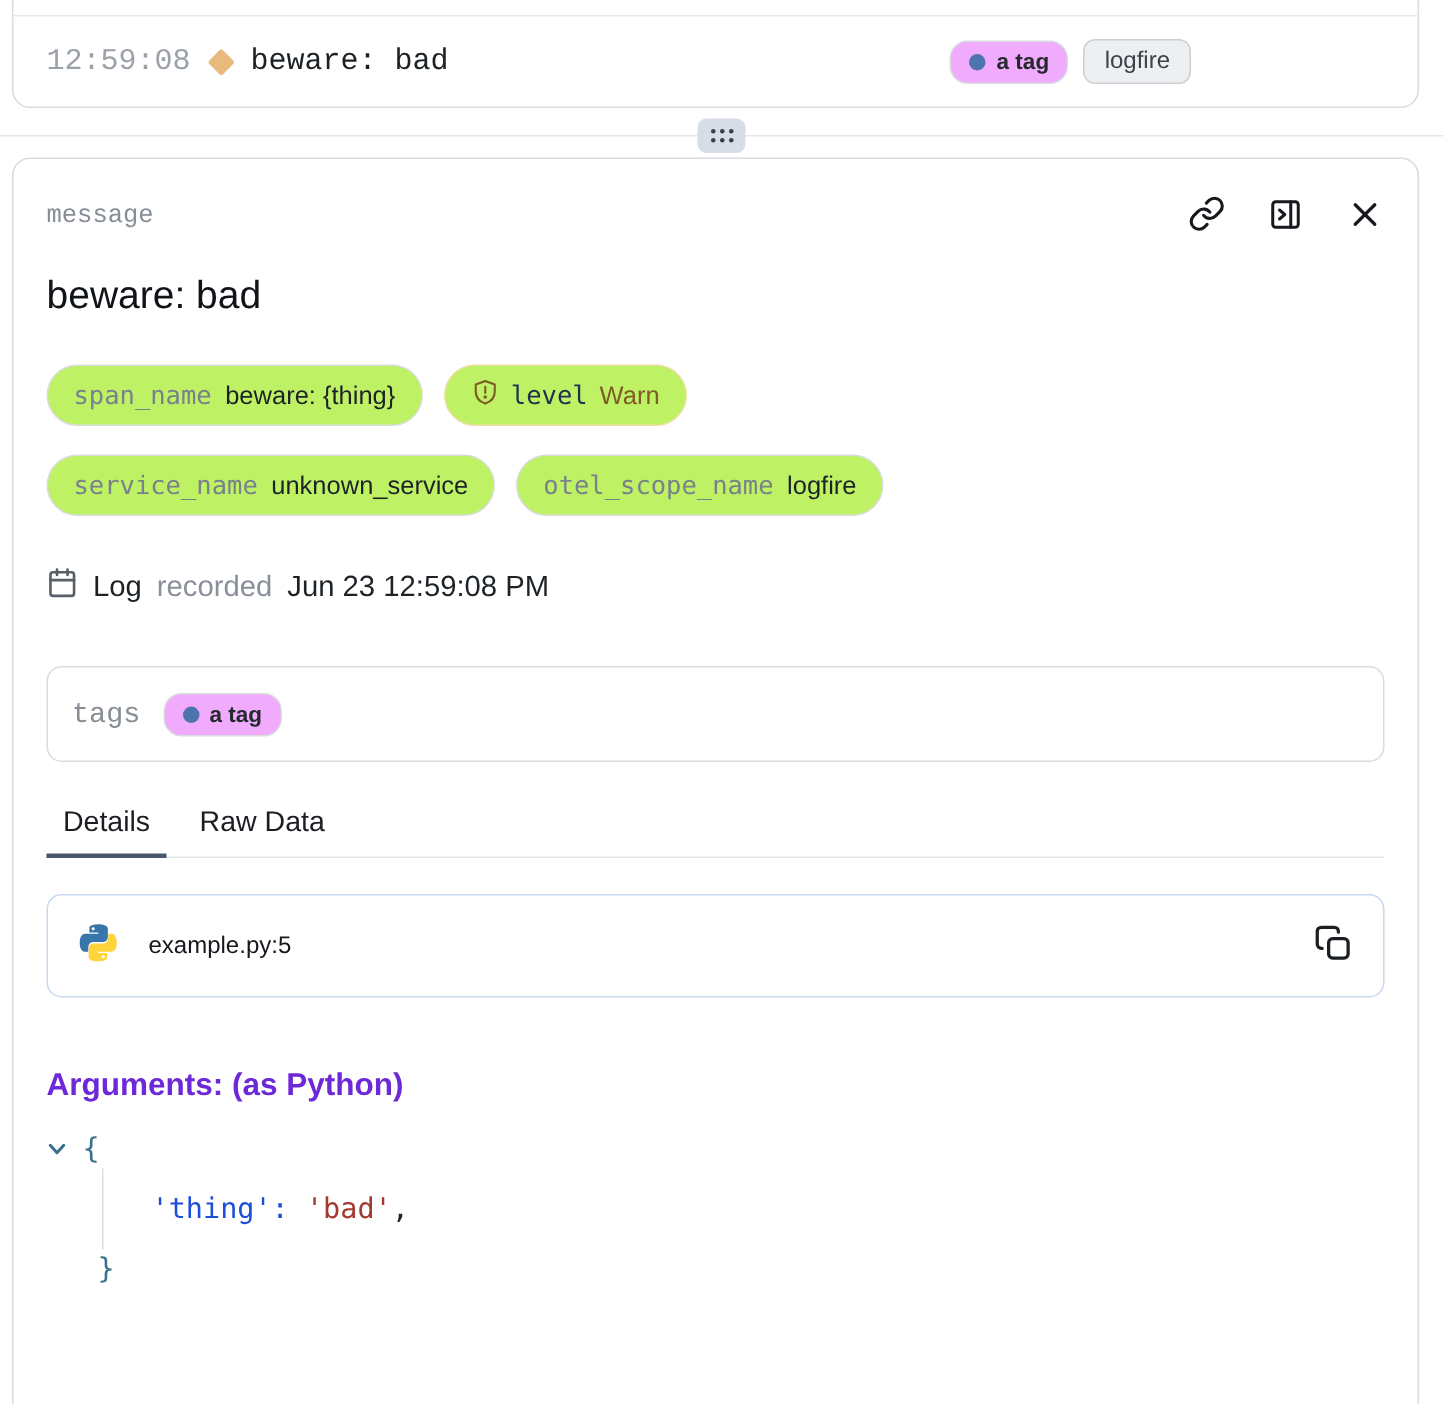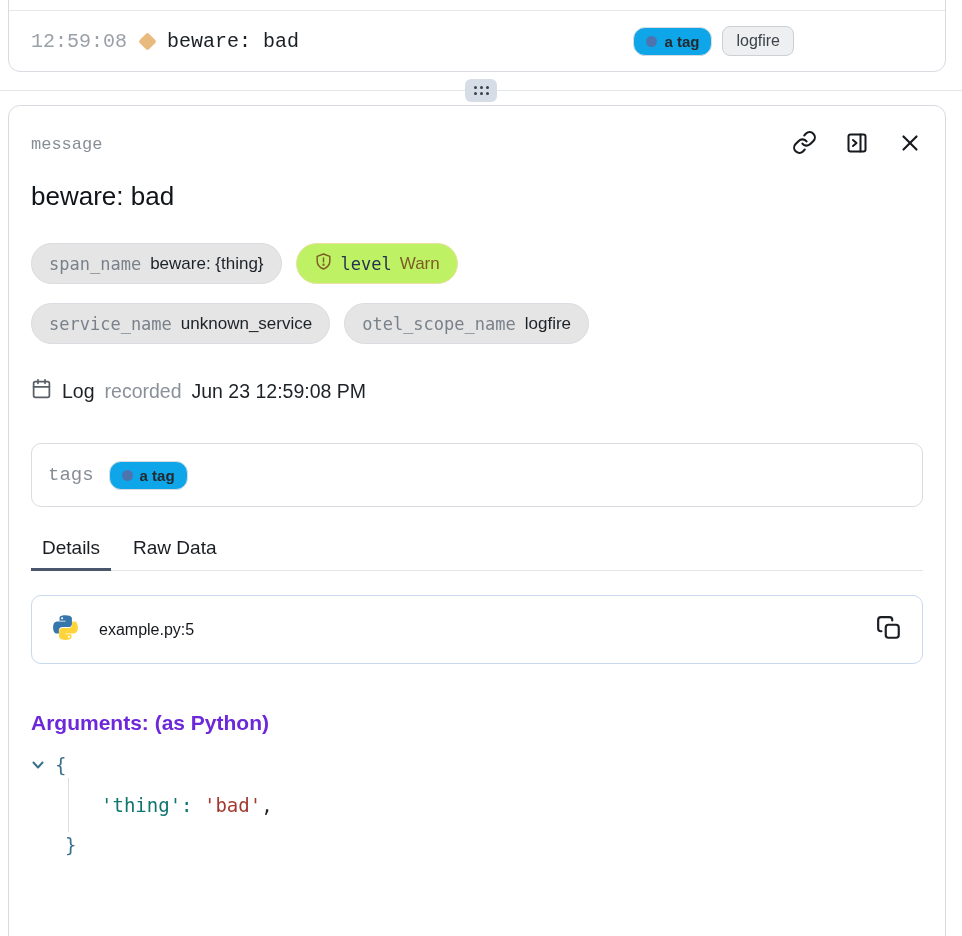--- a/index.html
+++ b/index.html
@@ -12,21 +12,21 @@
   .top-card { position: absolute; left: 8px; top: -26px; width: 938px; height: 98px;
     border: 1px solid #d8dbdf; border-radius: 12px; background: #fff; }
   .top-card .prev-row { height: 36px; border-bottom: 1px solid #e6e8eb; }
   .log-row { display: flex; align-items: center; height: 60px; padding: 0 22px; }
   .ts { font-size: 20px; color: #9aa1a8; }
   .diamond { width: 13px; height: 13px; background: #e9ba7e; border-radius: 2px;
     transform: rotate(45deg); margin: 0 13px 0 14px; flex: 0 0 auto; }
   .log-msg { font-size: 20px; color: #1c2126; }
   .row-badges { margin-left: auto; margin-right: 129px; display: flex; gap: 10px; align-items: center; }
   .tag-pill { display: inline-flex; align-items: center; gap: 7px; border: 1px solid #d9dce0;
-    border-radius: 12px; padding: 5px 12px; background: #0ea5e9; font-size: 15px; font-weight: 700; color: #24292e; }
+    border-radius: 12px; padding: 5px 12px; background: #f0abfc; font-size: 15px; font-weight: 700; color: #24292e; }
   .tag-dot { width: 11px; height: 11px; border-radius: 50%; background: #4d74ae; }
   .scope-pill { border: 1px solid #ccd0d5; background: #edeff1; border-radius: 8px;
     padding: 5px 13px; font-size: 16px; color: #3c434a; }
 
   
   .split-line { position: absolute; left: 0; top: 90px; width: 962px; height: 1px; background: #e4e6e9; }
   .split-handle { position: absolute; left: 465px; top: 79px; width: 32px; height: 23px;
     background: #d7dde7; border-radius: 6px; display: flex; align-items: center; justify-content: center; }
   .dots { display: grid; grid-template-columns: repeat(3, 3px); grid-template-rows: repeat(2, 3px);
     gap: 3px; }
@@ -38,21 +38,21 @@
   .panel-head { display: flex; align-items: center; }
   .panel-label { font-size: 17px; color: #868d95; }
   .head-icons { margin-left: auto; display: flex; align-items: center; gap: 27px; }
   .icon-btn { width: 26px; height: 26px; display: inline-flex; align-items: center;
     justify-content: center; cursor: pointer; background: none; border: none; padding: 0; }
   .panel-title { margin-top: 24px; font-size: 26px; font-weight: 400; color: #101418; }
 
   .pill-row { display: flex; gap: 14px; margin-top: 19px; align-items: center; }
   .pill-row.first { margin-top: 31px; }
   .pill { display: inline-flex; align-items: center; gap: 9px; height: 41px; padding: 0 17px;
-    border: 1px solid #d9dce0; border-radius: 21px; background: #e5e5e5; }
+    border: 1px solid #d9dce0; border-radius: 21px; background: #bef264; }
   .pill .lbl { font-family: "DejaVu Sans Mono", monospace; font-size: 17px; color: #79818b; }
   .pill .val { font-size: 17px; font-weight: 400; color: #1d2227; }
   .pill.level { background: #bef264; border-color: #ecdfa4; gap: 8px; }
   .pill.level .lbl { color: #233050; }
   .pill.level .val { color: #7d5c26; }
 
   .recorded { display: flex; align-items: center; gap: 10px; margin-top: 34px; font-size: 19.5px; }
   .recorded .dark { color: #1d2227; }
   .recorded .gray { color: #8a9099; }
 
@@ -71,21 +71,21 @@
     display: flex; align-items: center; padding: 0 20px; }
   .source-file { margin-left: 20px; font-size: 16px; color: #15181c; }
   .copy-btn { margin-left: auto; }
 
   .args-heading { margin-top: 47px; font-size: 21px; font-weight: 700; color: #6d28d9; }
 
   .code { position: relative; margin-top: 10px; font-family: "DejaVu Sans Mono", monospace;
     font-size: 19px; line-height: 40px; }
   .code .guide { position: absolute; left: 37px; top: 33px; width: 1px; height: 54px; background: #dcdee1; }
   .code .steel { color: #39708c; }
-  .code .key { color: #0f766e; }
+  .code .key { color: #1d4ed8; }
   .code .str { color: #a23a30; }
   .code .plain { color: #20262b; }
   .code-line { white-space: pre; }
   .code-line.l1 { display: flex; align-items: center; }
   .code-line.l1 .chev { margin-right: 10px; display: inline-flex; cursor: pointer; }
   .code-line.l2 { padding-left: 70px; }
   .code-line.l3 { padding-left: 34px; }
 </style>
 </head>
 <body>

